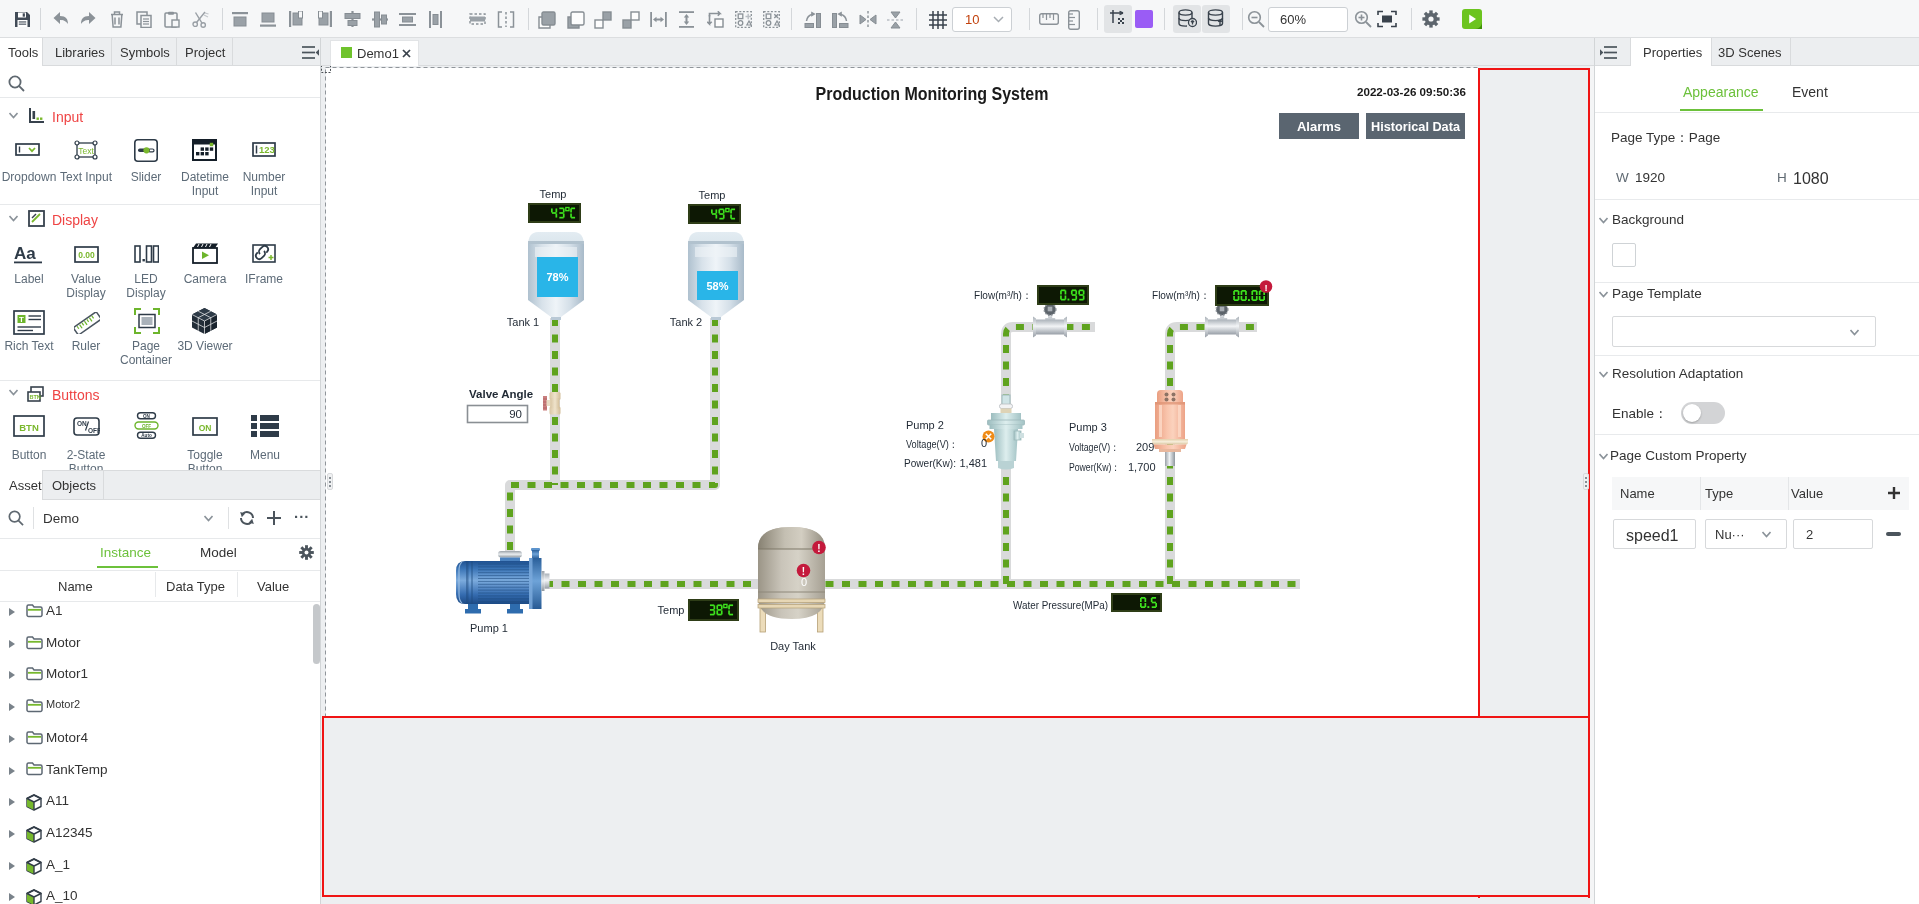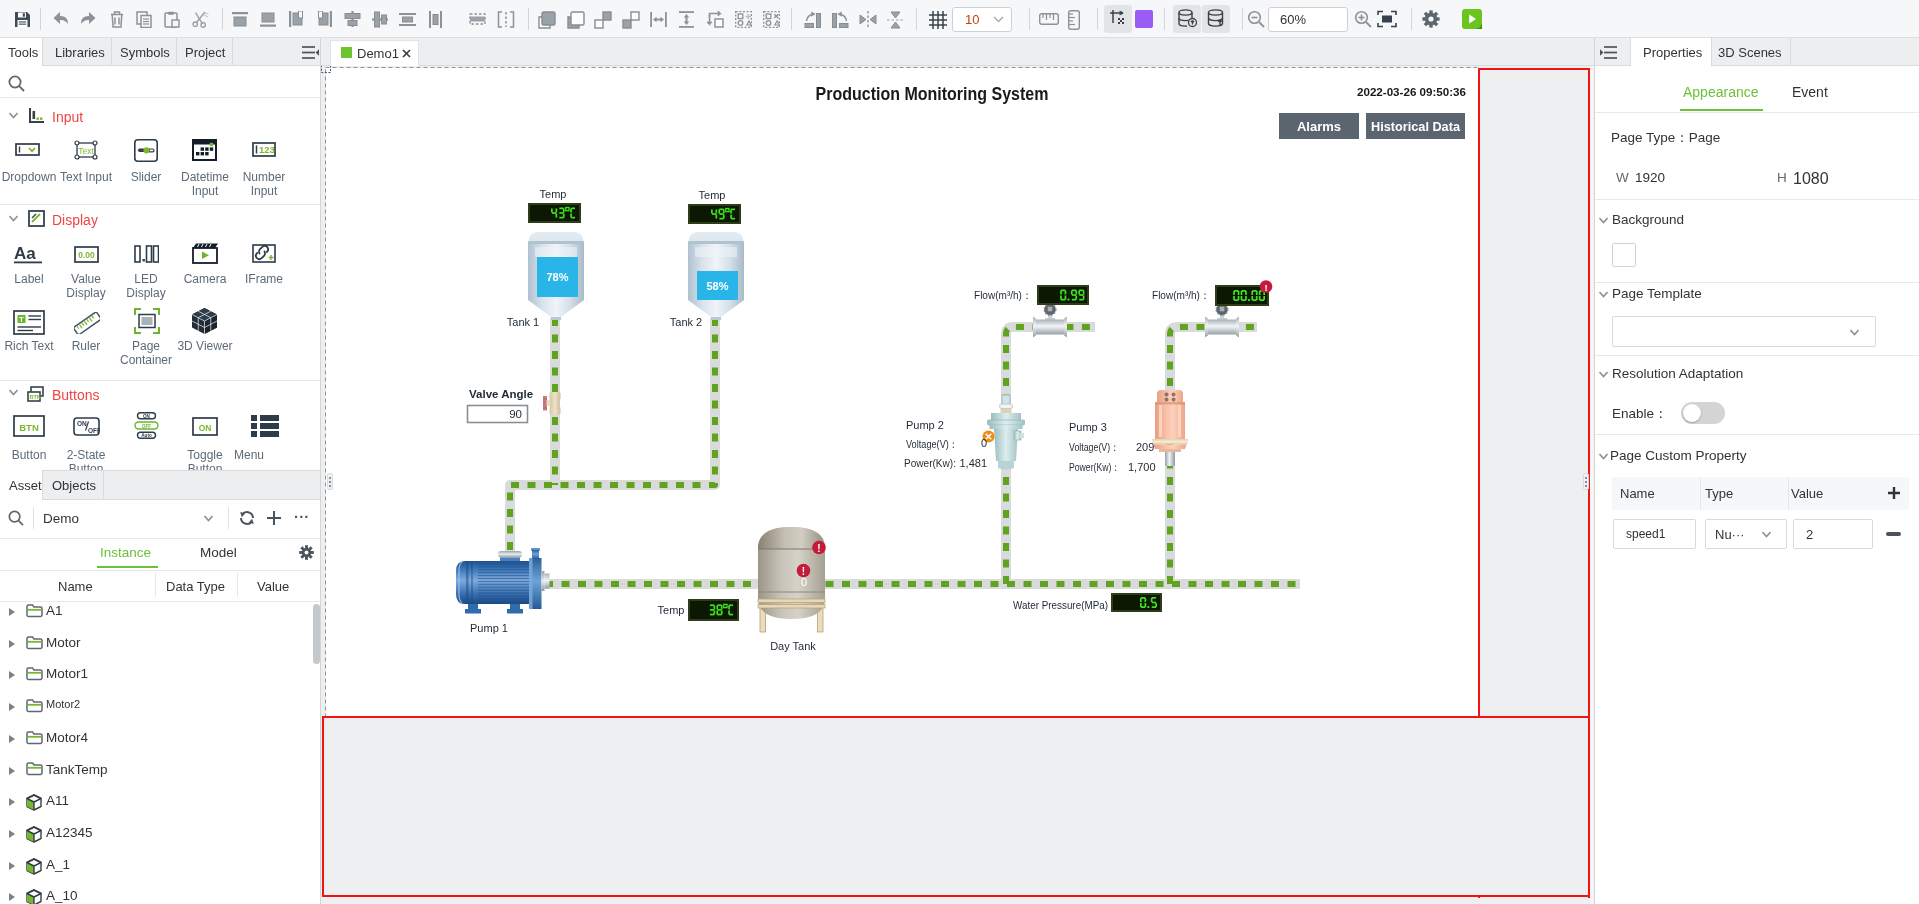--- a/index.html
+++ b/index.html
@@ -576,21 +576,21 @@
         <rect x="1" y="9" width="6" height="6"></rect>
         <rect x="10" y="9" width="19" height="6"></rect>
         <rect x="1" y="17" width="6" height="6"></rect>
         <rect x="10" y="17" width="19" height="6"></rect>
       </g>
     </svg>
  <div class="lbl" style="left:0;top:382px">Button</div>
  <div class="lbl" style="left:57px;top:382px">2-State Button</div>
  <div class="lbl" style="left:117px;top:402px">Multi State Button</div>
  <div class="lbl" style="left:176px;top:382px">Toggle Button</div>
- <div class="lbl" style="left:220px;top:382px">Menu</div>
+ <div class="lbl" style="left:236px;top:382px">Menu</div>
 
  <div class="a" style="left:0;top:404px;width:320px;height:30px;background:#eceef0;border-top:1px solid #d9dbdd;border-bottom:1px solid #d9dbdd"></div>
  <div class="a" style="left:0;top:404px;width:43px;height:30px;background:#fff;border-right:1px solid #d9dbdd"></div>
  <div class="a t13" style="left:9px;top:412px">Asset</div>
  <div class="a t13" style="left:52px;top:412px">Objects</div>
  <div class="a" style="left:103px;top:404px;width:1px;height:30px;background:#d9dbdd"></div>
 
  <svg class="a" style="left:8px;top:444px" width="16" height="16" viewBox="0 0 17 17">
       <circle cx="7" cy="7" r="5.6" fill="none" stroke="#5f6870" stroke-width="1.8"></circle>
       <line x1="11.2" y1="11.2" x2="16" y2="16" stroke="#5f6870" stroke-width="1.8"></line>
@@ -1177,21 +1177,21 @@
  <div class="a" style="left:17px;top:411px;width:297px;height:33px;background:#f6f7f8"></div>
  <div class="a" style="left:105px;top:411px;width:1px;height:33px;background:#e4e6e8"></div>
  <div class="a" style="left:193px;top:411px;width:1px;height:33px;background:#e4e6e8"></div>
  <div class="a" style="left:25px;top:420px;font-size:13px;color:#333">Name</div>
  <div class="a" style="left:110px;top:420px;font-size:13px;color:#333">Type</div>
  <div class="a" style="left:196px;top:420px;font-size:13px;color:#333">Value</div>
  <svg class="a" style="left:292px;top:420px" width="14" height="14" viewBox="0 0 14 14">
       <path d="M7 1 V13 M1 7 H13" stroke="#333" stroke-width="2.4"></path>
     </svg>
  <div class="a" style="left:18px;top:453px;width:83px;height:30px;background:#fff;border:1px solid #d7d9db;border-radius:2px"></div>
- <div class="a" style="left:31px;top:461px;font-size:12px;color:#333">speed1</div>
+ <div class="a" style="left:31px;top:461px;font-size:16px;color:#333">speed1</div>
  <div class="a" style="left:110px;top:453px;width:82px;height:30px;background:#fff;border:1px solid #d7d9db;border-radius:2px"></div>
  <div class="a" style="left:120px;top:461px;font-size:13px;color:#333">Nu···</div>
  <svg class="chv" style="left:167px;top:464px" viewBox="0 0 9 9">
       <path d="M0.5 2 L4.5 6.5 L8.5 2"></path>
     </svg>
  <div class="a" style="left:198px;top:453px;width:80px;height:30px;background:#fff;border:1px solid #d7d9db;border-radius:2px"></div>
  <div class="a" style="left:211px;top:461px;font-size:13px;color:#333">2</div>
  <div class="a" style="left:291px;top:466px;width:15px;height:3.5px;background:#4b545c;border-radius:2px"></div>
 </div>
 

